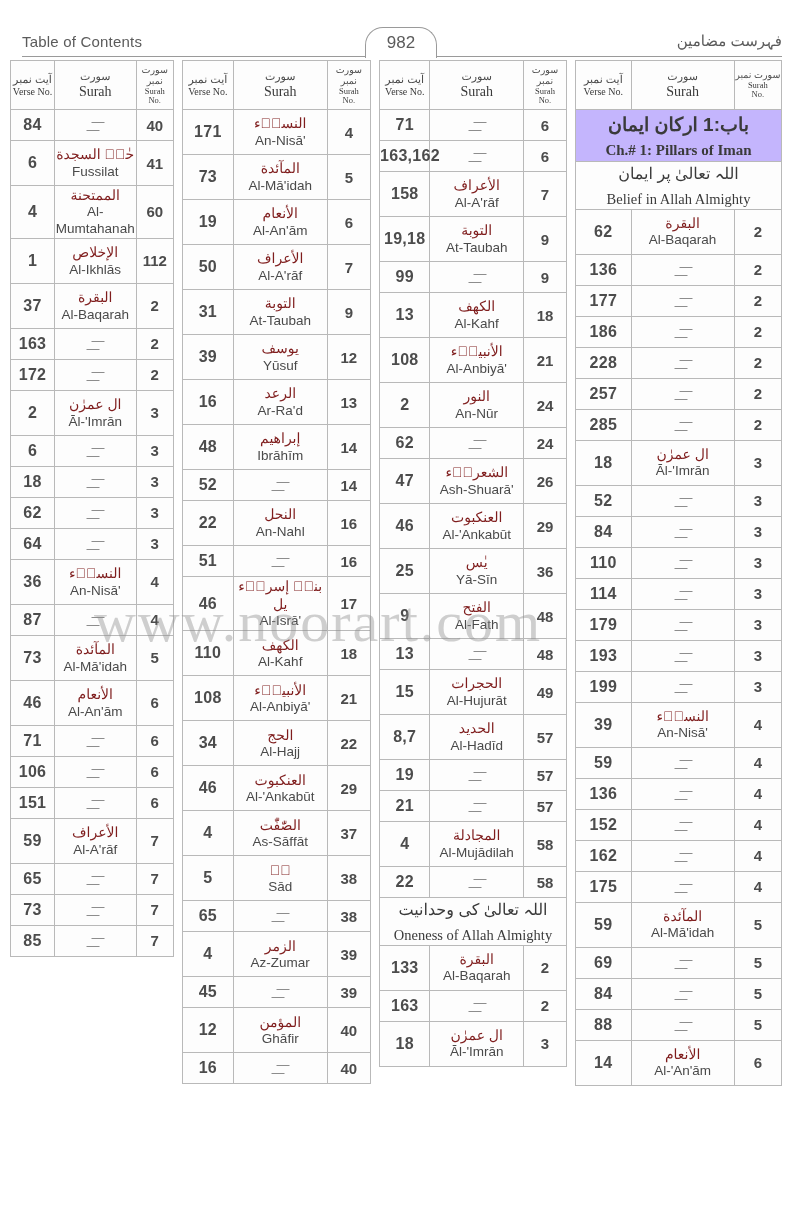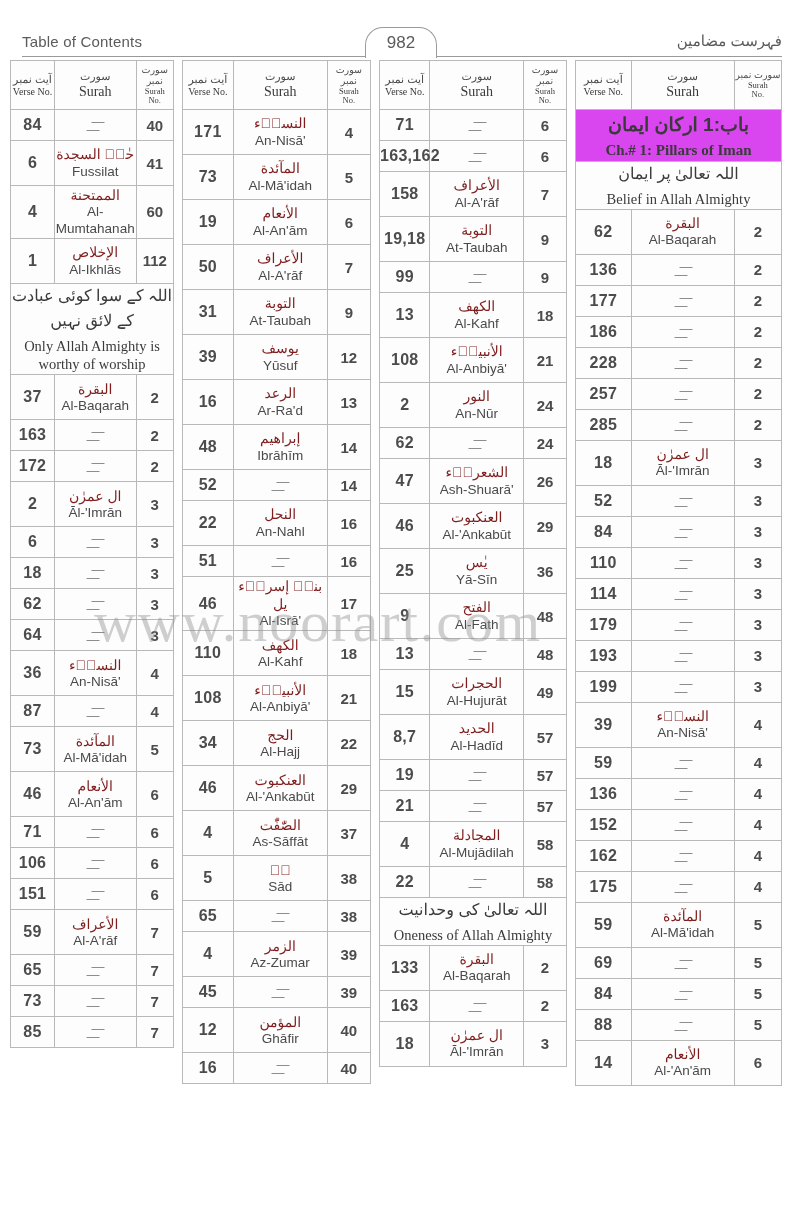--- a/index.html
+++ b/index.html
@@ -133,21 +133,21 @@
     font-size:16px; color:#3a3a3a; line-height:1.55;
     margin-bottom:3px;
   }
   td.sect .en{
     display:block;
     font-family:"Liberation Serif", serif;
     font-size:14.5px; color:#3a3a3a; line-height:1.3;
   }
   td.sect.chap .ur{ font-size:19px; font-weight:bold; margin-bottom:2px;}
   td.sect.chap .en{ font-size:15px; font-weight:bold;}
-  td.sect.chap{ background:#d946ef; }
+  td.sect.chap{ background:#c4b5fd; }
 
   
   .wm{
     position:absolute; left:0; top:588px; width:636px;
     text-align:center;
     font-family:"Liberation Serif", serif;
     font-size:58px; letter-spacing:2px;
     color:rgba(140,140,140,.42);
     pointer-events:none;
     z-index:5;
@@ -854,26 +854,20 @@
               <td class="n">60</td>
             </tr>
             <tr class="r2">
               <td class="v">1</td>
               <td class="s">
                 <span class="ar">الإخلاص</span>
                 <span class="tr">Al-Ikhlās</span>
               </td>
               <td class="n">112</td>
             </tr>
-            <tr>
-              <td colspan="3" class="sect">
-                <span class="ur">اللہ کے سوا کوئی عبادت کے لائق نہیں</span>
-                <span class="en">Only Allah Almighty is worthy of worship</span>
-              </td>
-            </tr>
             <tr class="r2">
               <td class="v">37</td>
               <td class="s">
                 <span class="ar">البقرة</span>
                 <span class="tr">Al-Baqarah</span>
               </td>
               <td class="n">2</td>
             </tr>
             <tr class="r1">
               <td class="v">163</td>

